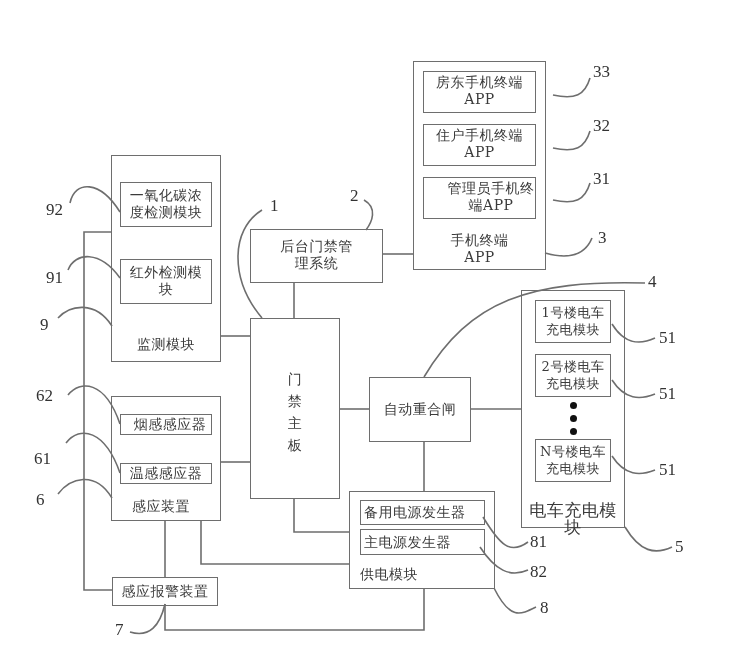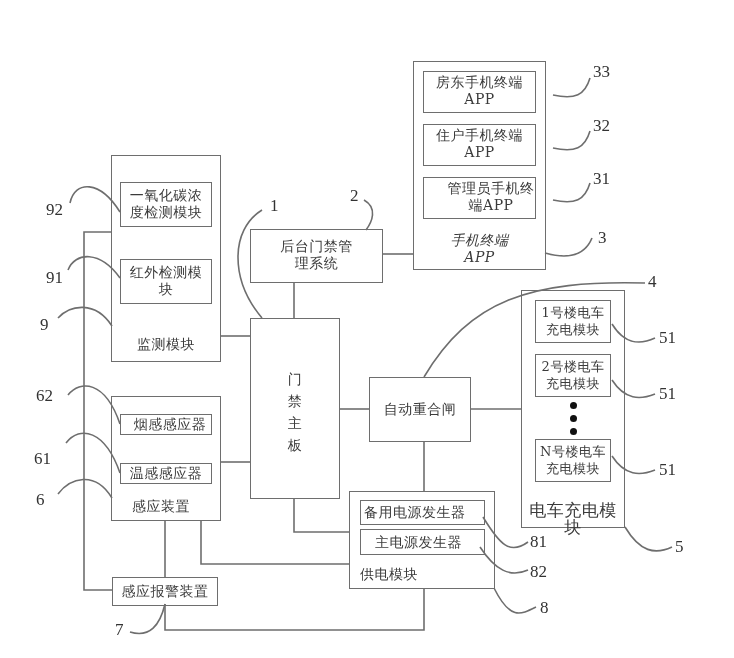--- a/index.html
+++ b/index.html
@@ -65,21 +65,21 @@
   </g>
 </svg>
 
 <div class="box" style="left:413px;top:61px;width:133px;height:209px;"></div>
 <div class="box" style="left:423px;top:71px;width:113px;height:42px;"></div>
 <div class="txt" style="left:423px;top:74px;width:113px;"><span>房东手机终端</span><br><span>APP</span></div>
 <div class="box" style="left:423px;top:124px;width:113px;height:42px;"></div>
 <div class="txt" style="left:423px;top:127px;width:113px;"><span>住户手机终端</span><br><span>APP</span></div>
 <div class="box" style="left:423px;top:177px;width:113px;height:42px;"></div>
 <div class="txt" style="left:423px;top:180px;width:136px;"><span>管理员手机终</span><br><span>端APP</span></div>
-<div class="txt" style="left:413px;top:232px;width:133px;font-style:italic;"><span>手机终端</span><br><span>APP</span></div>
+<div class="txt" style="left:413px;top:232px;width:133px;"><span>手机终端</span><br><span>APP</span></div>
 
 <div class="box" style="left:250px;top:229px;width:133px;height:54px;"></div>
 <div class="txt" style="left:250px;top:238px;width:133px;"><span>后台门禁管</span><br><span>理系统</span></div>
 
 <div class="box" style="left:111px;top:155px;width:110px;height:207px;"></div>
 <div class="box" style="left:120px;top:182px;width:92px;height:45px;"></div>
 <div class="txt" style="left:120px;top:187px;width:92px;"><span>一氧化碳浓</span><br><span>度检测模块</span></div>
 <div class="box" style="left:120px;top:259px;width:92px;height:45px;"></div>
 <div class="txt" style="left:120px;top:264px;width:92px;"><span>红外检测模</span><br><span>块</span></div>
 <div class="txt" style="left:111px;top:328px;width:110px;margin-top:8px;">监测模块</div>
@@ -112,21 +112,21 @@
 <div class="txt" style="left:120px;top:465px;width:92px;">温感感应器</div>
 <div class="txt" style="left:111px;top:498px;width:100px;">感应装置</div>
 
 <div class="box" style="left:112px;top:577px;width:106px;height:29px;"></div>
 <div class="txt" style="left:112px;top:583px;width:106px;">感应报警装置</div>
 
 <div class="box" style="left:349px;top:491px;width:146px;height:98px;"></div>
 <div class="box" style="left:360px;top:500px;width:125px;height:25px;"></div>
 <div class="txt" style="left:360px;top:504px;width:125px;text-align:left;padding-left:4px;">备用电源发生器</div>
 <div class="box" style="left:360px;top:529px;width:125px;height:26px;"></div>
-<div class="txt" style="left:360px;top:534px;width:125px;text-align:left;padding-left:15px;">主电源发生器</div>
+<div class="txt" style="left:360px;top:534px;width:125px;text-align:left;padding-left:4px;">主电源发生器</div>
 <div class="txt" style="left:360px;top:566px;text-align:right;">供电模块</div>
 
 <div class="lbl" style="left:593px;top:62px;">33</div>
 <div class="lbl" style="left:593px;top:116px;">32</div>
 <div class="lbl" style="left:593px;top:169px;">31</div>
 <div class="lbl" style="left:598px;top:228px;">3</div>
 <div class="lbl" style="left:350px;top:186px;">2</div>
 <div class="lbl" style="left:270px;top:196px;">1</div>
 <div class="lbl" style="left:648px;top:272px;">4</div>
 <div class="lbl" style="left:46px;top:200px;">92</div>

